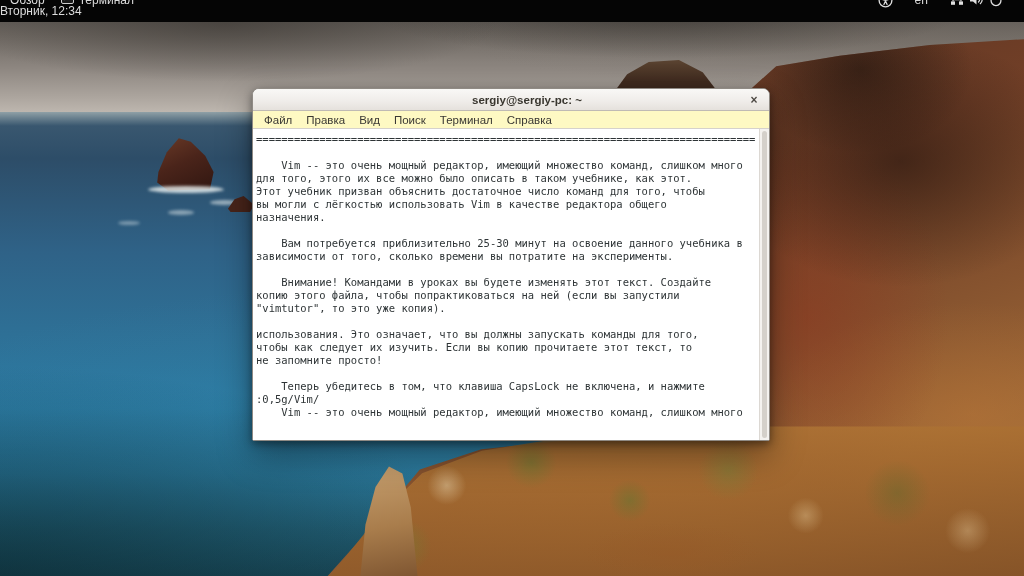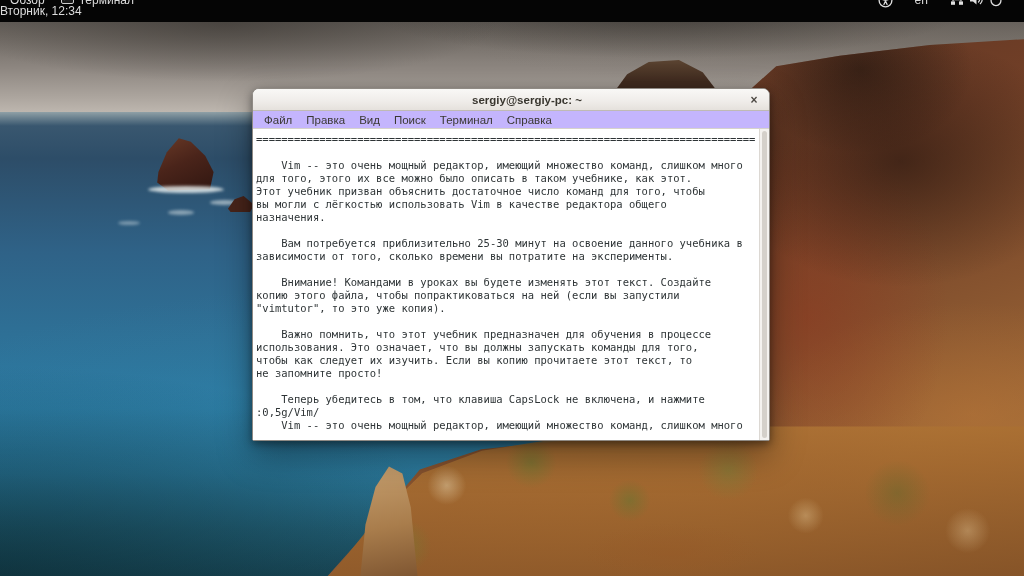--- a/index.html
+++ b/index.html
@@ -110,21 +110,21 @@
     display:flex; align-items:center; justify-content:center;
   }
   .titlebar .title { font-size:11.5px; font-weight:bold; color:#39362f;margin-left:32px; }
   .close-btn {
     position:absolute; right:7px; top:3px; width:16px; height:16px;
     display:flex; align-items:center; justify-content:center;
     color:#4c4843; font-size:12px; font-weight:bold; cursor:default;
   }
   .menubar {
     height:18px; flex:0 0 18px;
-    background:#c4b5fd; border-bottom:1px solid #d6d2cc;
+    background:#fef9c3; border-bottom:1px solid #d6d2cc;
     display:flex; align-items:center; padding-left:4px;
   }
   .menu-item { font-size:11.5px; color:#3a3833; padding:1px 7px; cursor:default; }
   .term {
     flex:1 1 auto; position:relative; background:#ffffff; overflow:hidden;
     font-family:"DejaVu Sans Mono", monospace; font-size:10.5px; line-height:13px;
     color:#2e3436; padding-left:3px; padding-right:12px;
   }
   .term-line { height:13px; white-space:pre; }
   .term-line.clip { margin-top:-9px; }
@@ -237,21 +237,20 @@
         <div class="term-line">вы могли с лёгкостью использовать Vim в качестве редактора общего</div>
         <div class="term-line">назначения.</div>
         <div class="term-line"> </div>
         <div class="term-line">    Вам потребуется приблизительно 25-30 минут на освоение данного учебника в</div>
         <div class="term-line">зависимости от того, сколько времени вы потратите на эксперименты.</div>
         <div class="term-line"> </div>
         <div class="term-line">    Внимание! Командами в уроках вы будете изменять этот текст. Создайте</div>
         <div class="term-line">копию этого файла, чтобы попрактиковаться на ней (если вы запустили</div>
         <div class="term-line">"vimtutor", то это уже копия).</div>
         <div class="term-line"> </div>
-        <div class="term-line">    Важно помнить, что этот учебник предназначен для обучения в процессе</div>
         <div class="term-line">использования. Это означает, что вы должны запускать команды для того,</div>
         <div class="term-line">чтобы как следует их изучить. Если вы копию прочитаете этот текст, то</div>
         <div class="term-line">не запомните просто!</div>
         <div class="term-line"> </div>
         <div class="term-line">    Теперь убедитесь в том, что клавиша CapsLock не включена, и нажмите</div>
         <div class="term-line">:0,5g/Vim/</div>
         <div class="term-line">    Vim -- это очень мощный редактор, имеющий множество команд, слишком много</div>
       </div>
     <div class="term-line">
       

